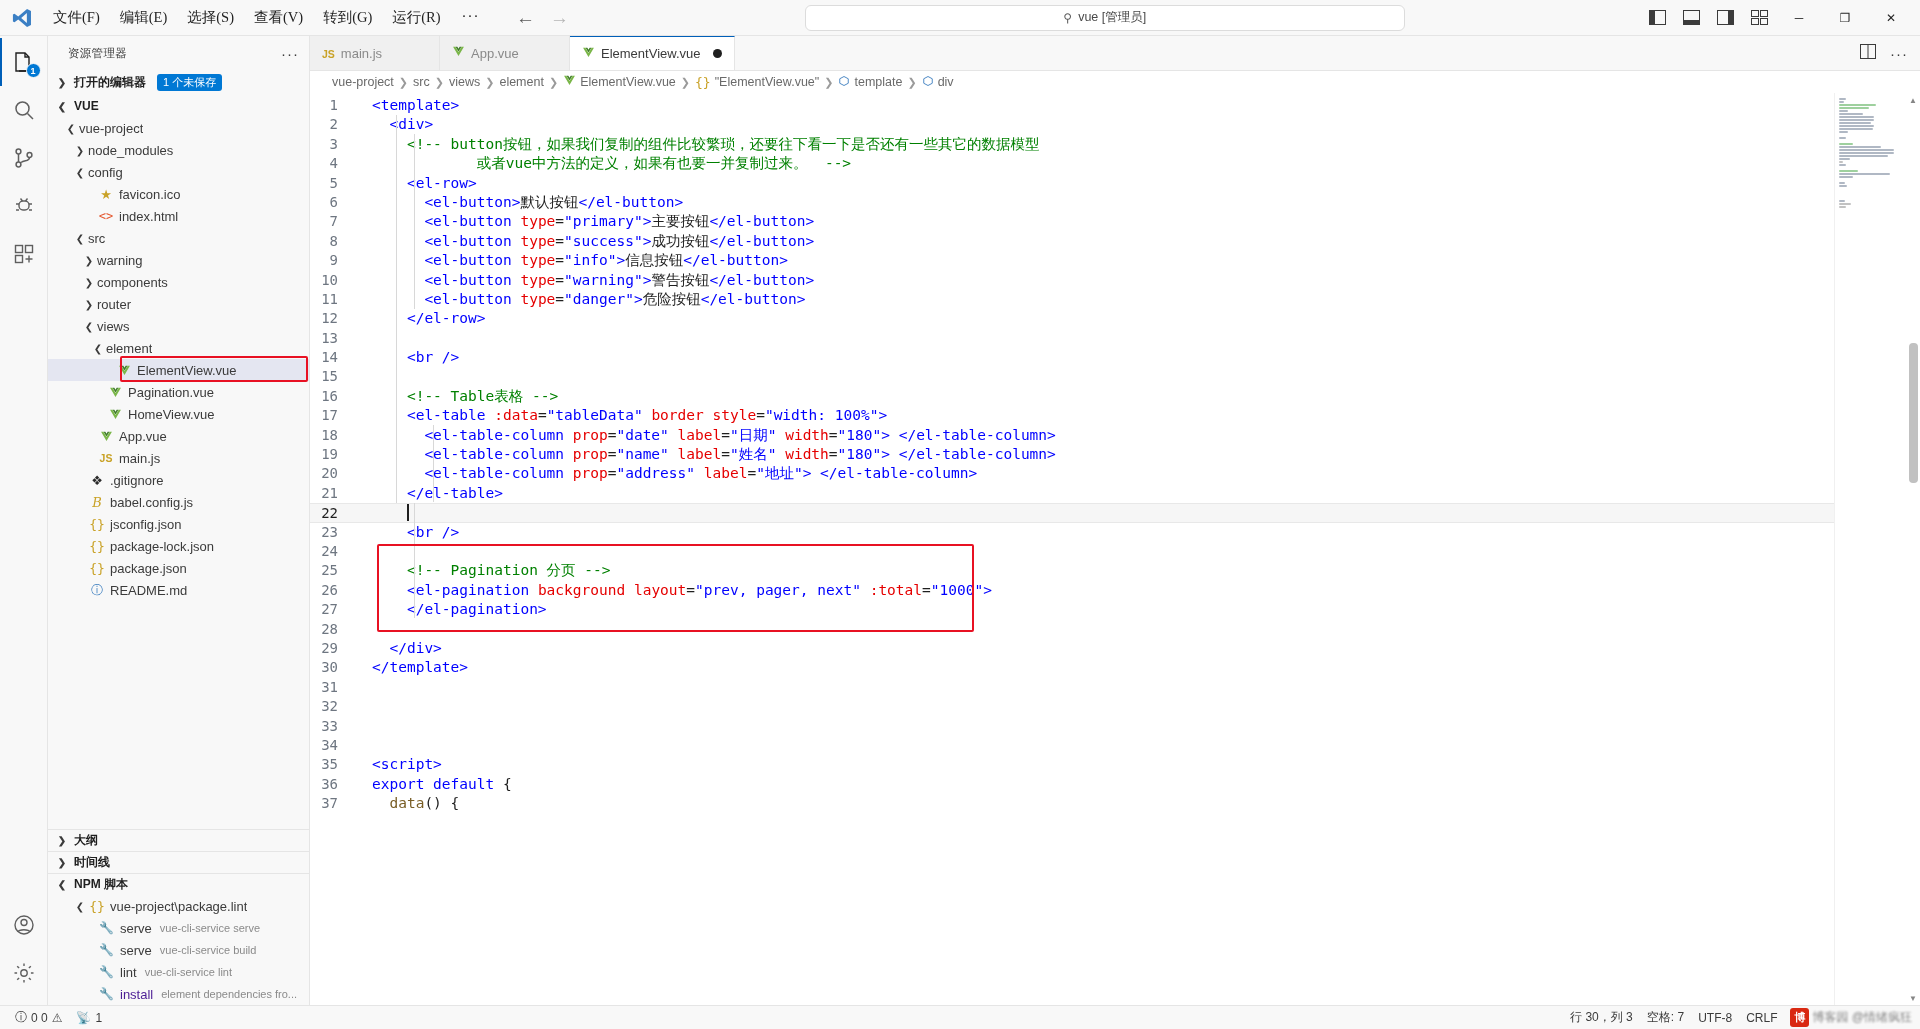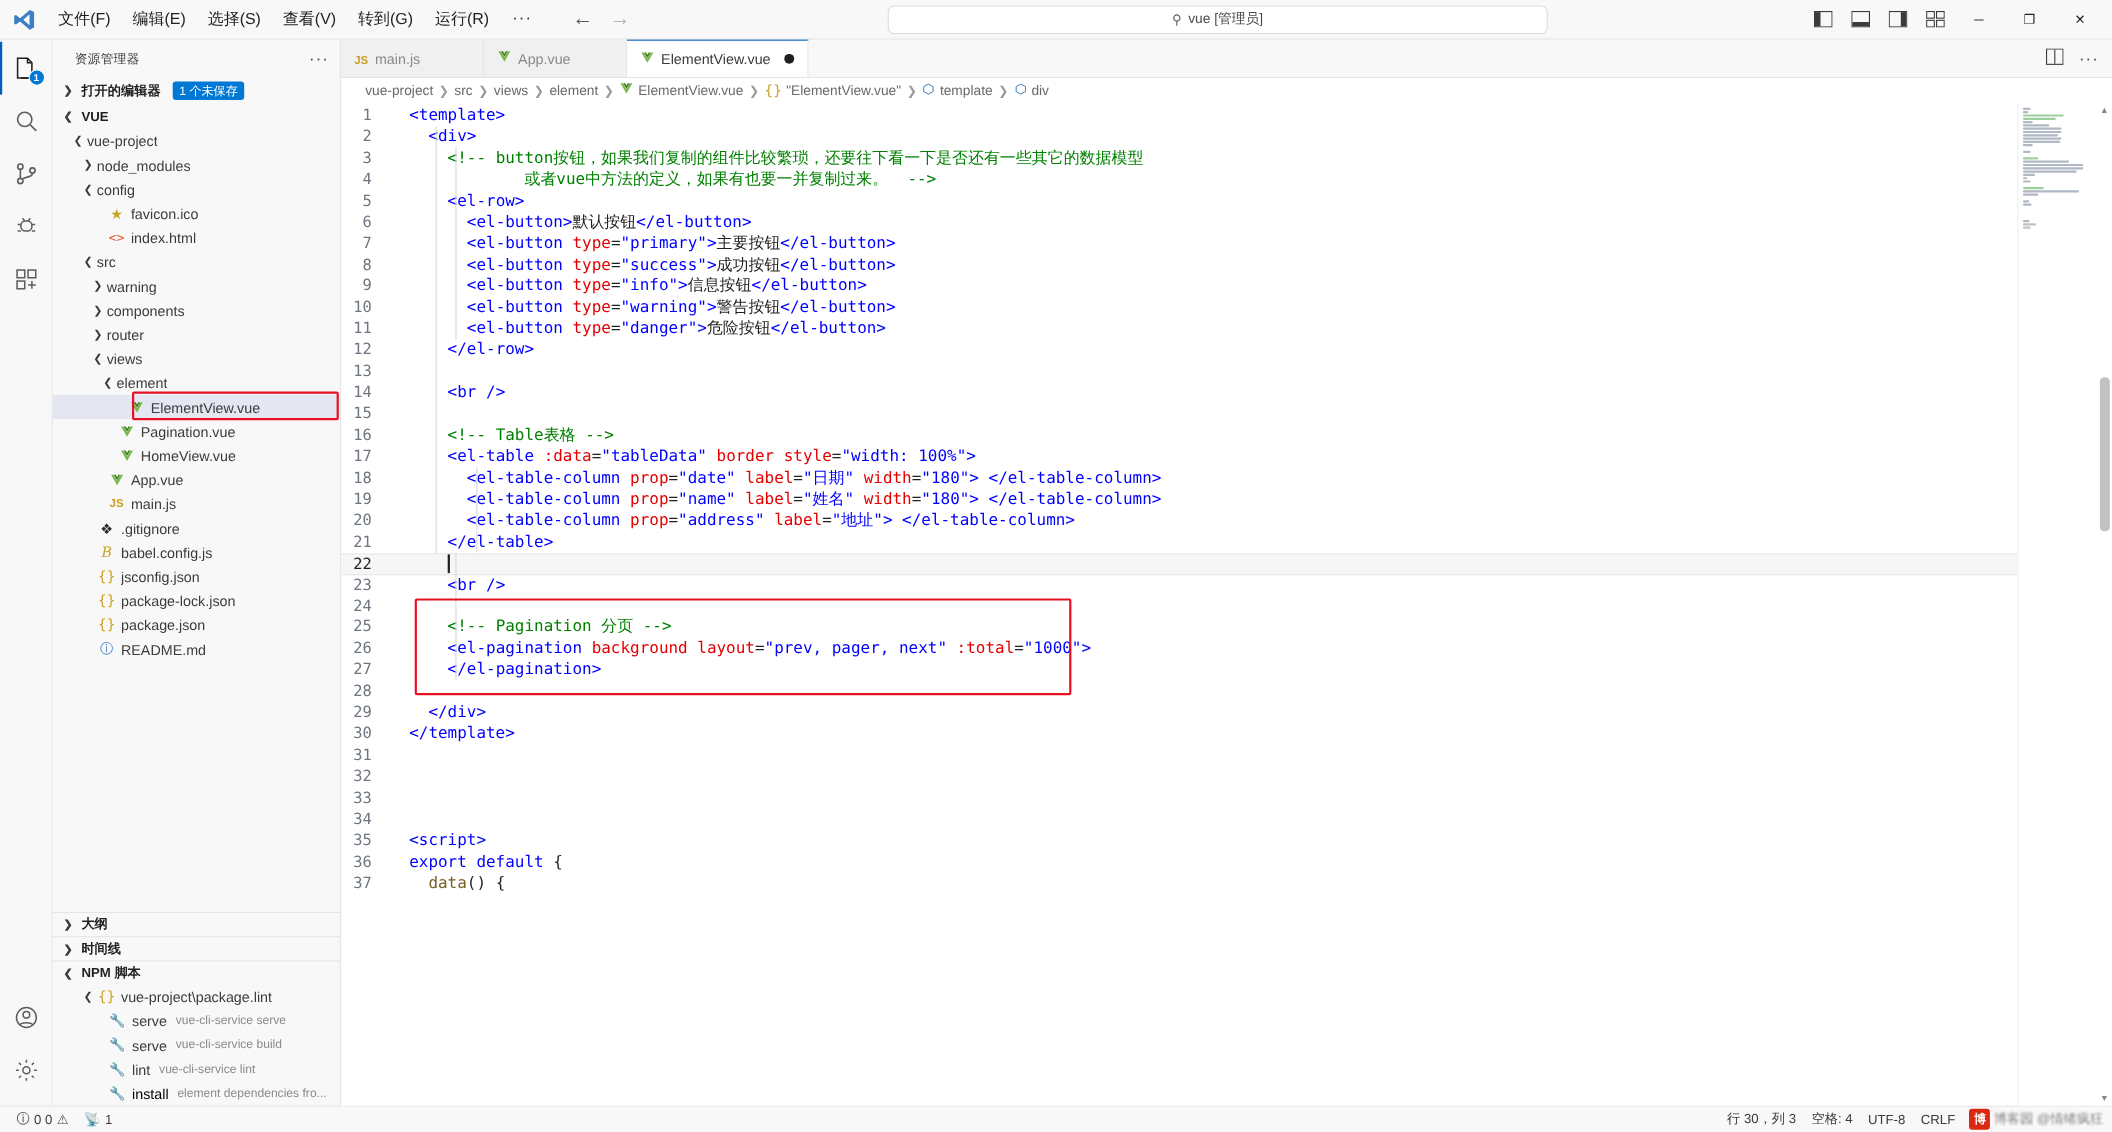--- a/index.html
+++ b/index.html
@@ -14,21 +14,21 @@
   .app { width:1920px; height:1029px; display:flex; flex-direction:column; background:#f8f8f8; }
 
   
   .titlebar {
     height:36px; min-height:36px; display:flex; align-items:center;
     background:#f8f8f8; border-bottom:1px solid #e5e5e5; padding:0 4px;
     position:relative;
   }
   .vsc-logo { width:36px; display:flex; align-items:center; justify-content:center; }
   .vsc-logo svg { display:block; }
-  .menus { display:flex; align-items:flex-start; gap:2px; margin-left:4px; }
+  .menus { display:flex; align-items:flex-start; gap:2px; margin-left:4px;font-family:Liberation Serif, serif; }
   .menu-item {
     padding:4px 9px; font-size:14.5px; color:#1f1f1f; border-radius:4px;
     white-space:nowrap; cursor:default;
   }
   .menu-dots { padding:4px 10px; color:#1f1f1f; font-size:15px; letter-spacing:1px; }
   .navarrows { display:flex; align-items:center; gap:14px; margin-left:26px; }
   .navarrow { font-size:19px; color:#5a5a5a; width:20px; text-align:center; }
   .navarrow.dim { color:#b5b5b5; }
   .searchwrap { flex:1; display:flex; justify-content:center; }
   .searchbox {
@@ -520,21 +520,21 @@
             <span class="fi">
               <span style="color:#a08a3d;font-size:12px">🔧</span>
             </span>
             <span class="nm" style="">lint</span>
             <span class="sub">vue-cli-service lint</span>
           </div>
           <div class="row" style="padding-left:50px">
             <span class="fi">
               <span style="color:#b9b9b9;font-size:12px">🔧</span>
             </span>
-            <span class="nm" style="color:#000000">install</span>
+            <span class="nm" style="color:#4c1d95">install</span>
             <span class="sub">element dependencies fro...</span>
           </div>
         </div>
     </div>
 
     <div class="editor">
       <div class="tabsrow">
         <div class="tabs" id="tabs">
             <div class="tab">
               <span><span style="color:#c9a227;font-weight:bold;font-size:10.5px;font-family:'Liberation Sans',sans-serif">JS</span></span>
@@ -675,21 +675,21 @@
       <span>0  0</span>
       <span>⚠</span>
     </div>
     <div class="st-item">
       <span>📡</span>
       <span>1</span>
     </div>
     <div class="st-spacer"></div>
     <div class="st-right">
       <div class="st-item">行 30，列 3</div>
-      <div class="st-item">空格: 4</div>
+      <div class="st-item">空格: 7</div>
       <div class="st-item">UTF-8</div>
       <div class="st-item">CRLF</div>
       <div class="wm">
         <span class="wm-logo">博</span>
         <span class="wm-txt blurbox">博客园 @情绪疯狂</span>
       </div>
     </div>
   </div>
 </div>
 

